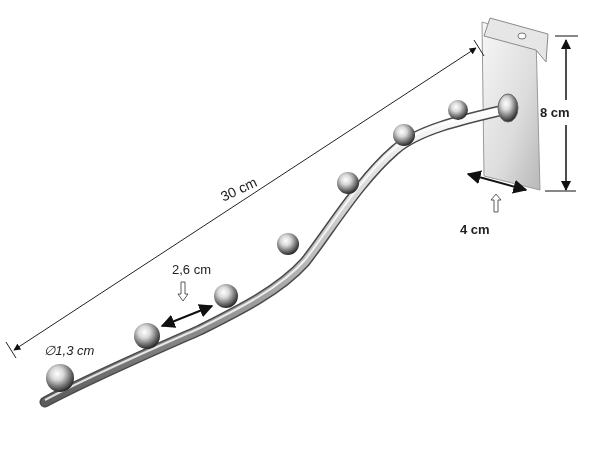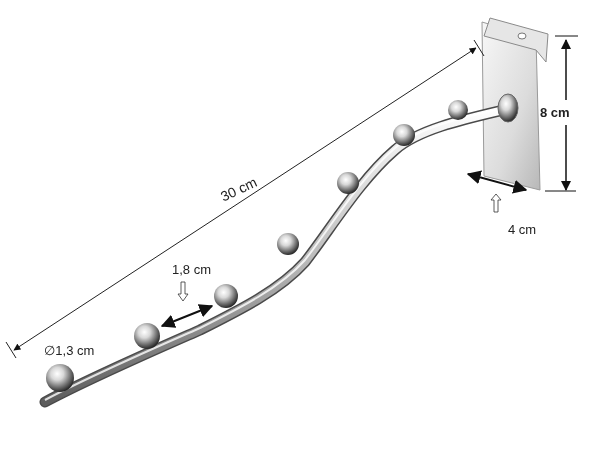--- a/index.html
+++ b/index.html
@@ -1,23 +1,23 @@
 <!DOCTYPE html>
 <html><head>
 <meta charset="utf-8">
 <style>
   html, body { margin: 0; padding: 0; background: #ffffff; }
   body { width: 600px; height: 450px; overflow: hidden; position: relative; font-family: "Liberation Sans", sans-serif; }
   #stage { position: absolute; left: 0; top: 0; width: 600px; height: 450px; }
   .label { position: absolute; font-family: "Liberation Sans", sans-serif; font-size: 13px; color: #222; white-space: nowrap; }
   .lbl-30 { left: 218px; top: 190px; transform: rotate(-25deg); transform-origin: left top; font-size: 14px; }
   .lbl-26 { left: 172px; top: 262px; }
-  .lbl-13 { left: 44px; top: 343px; }
+  .lbl-13 { left: 44px; top: 343px; font-style: italic; }
   .lbl-8 { left: 540px; top: 105px; font-weight: bold; }
-  .lbl-4 { left: 508px; top: 222px; }
+  .lbl-4 { left: 460px; top: 222px; font-weight: bold; }
 </style>
 </head>
 <body>
 
 <svg id="stage" viewBox="0 0 600 450" xmlns="http://www.w3.org/2000/svg">
   <defs>
     <radialGradient id="ball" cx="40%" cy="35%" r="65%">
       <stop offset="0%" stop-color="#ffffff"></stop>
       <stop offset="35%" stop-color="#d8d8d8"></stop>
       <stop offset="70%" stop-color="#7a7a7a"></stop>
@@ -79,16 +79,16 @@
     <path d="M494,212 L494,200 L491,200 L496,194 L501,200 L498,200 L498,212 Z" fill="#fff" stroke="#333" stroke-width="0.8"></path>
   </g>
 
   <g>
     <line x1="162" y1="326" x2="212" y2="306" stroke="#111" stroke-width="2" marker-start="url(#ah)" marker-end="url(#ah)"></line>
     <path d="M181,282 L181,294 L178,294 L183,301 L188,294 L185,294 L185,282 Z" fill="#fff" stroke="#333" stroke-width="0.8"></path>
   </g>
 </svg>
 
 <div class="label lbl-30">30 cm</div>
-<div class="label lbl-26">1,8 cm</div>
+<div class="label lbl-26">2,6 cm</div>
 <div class="label lbl-13">∅1,3 cm</div>
 <div class="label lbl-8">8 cm</div>
 <div class="label lbl-4">4 cm</div>
 
 </body></html>

